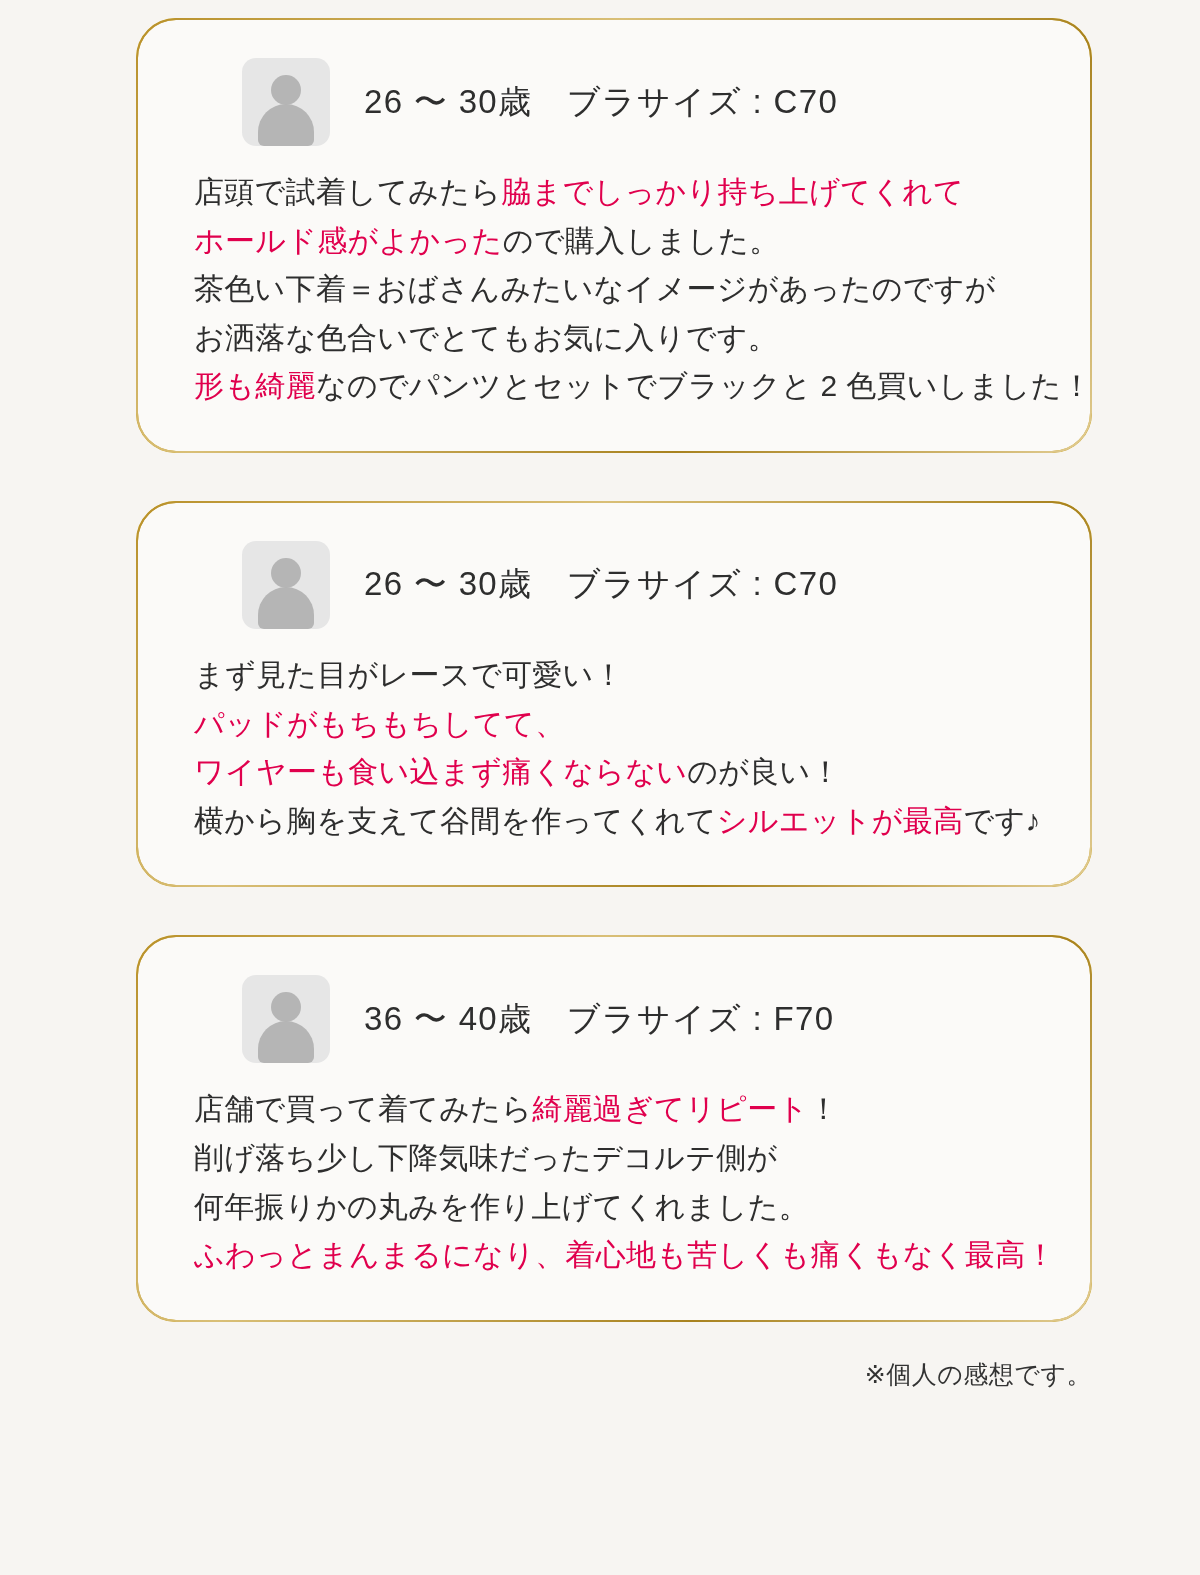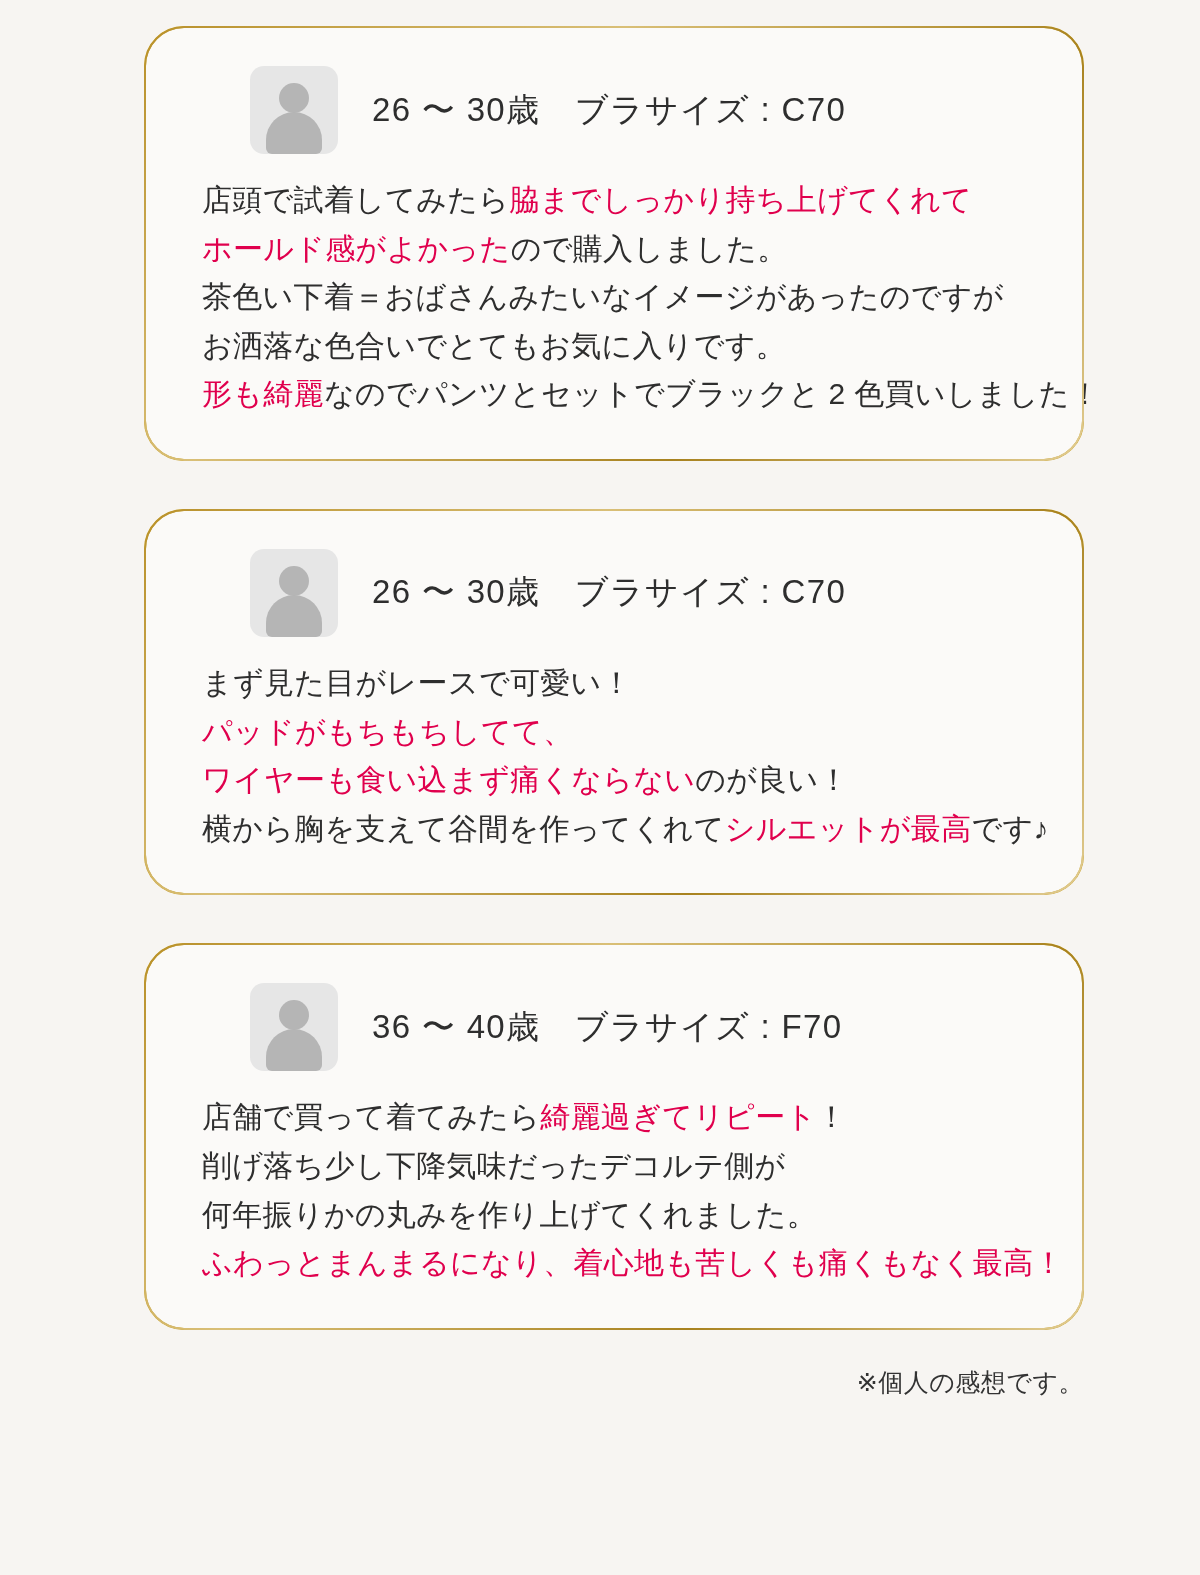--- a/index.html
+++ b/index.html
@@ -11,21 +11,21 @@
     height: 1575px;
     background: #f7f5f2;
     font-family: "Liberation Sans", "DejaVu Sans", sans-serif;
     -webkit-font-smoothing: antialiased;
   }
   .page {
     position: relative;
     width: 1200px;
     height: 1575px;
     box-sizing: border-box;
-    padding: 16px;
+    padding: 8px;
   }
   .reviews {
     display: flex;
     flex-direction: column;
     gap: 48px;
     padding: 10px 100px 0 128px;
     box-sizing: border-box;
   }
   .review-card {
     position: relative;

